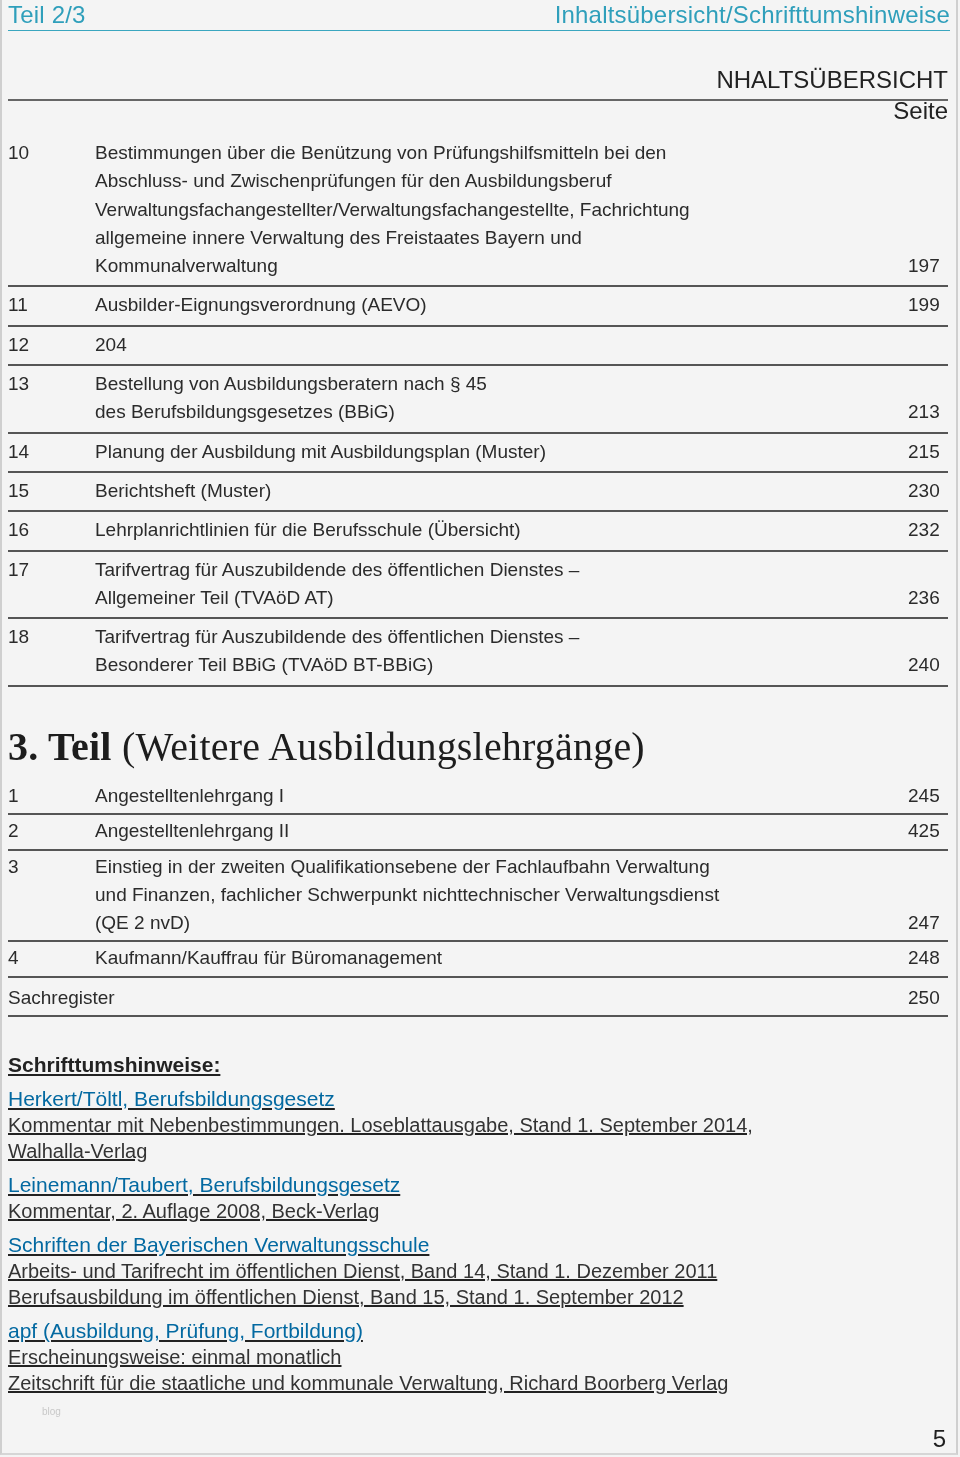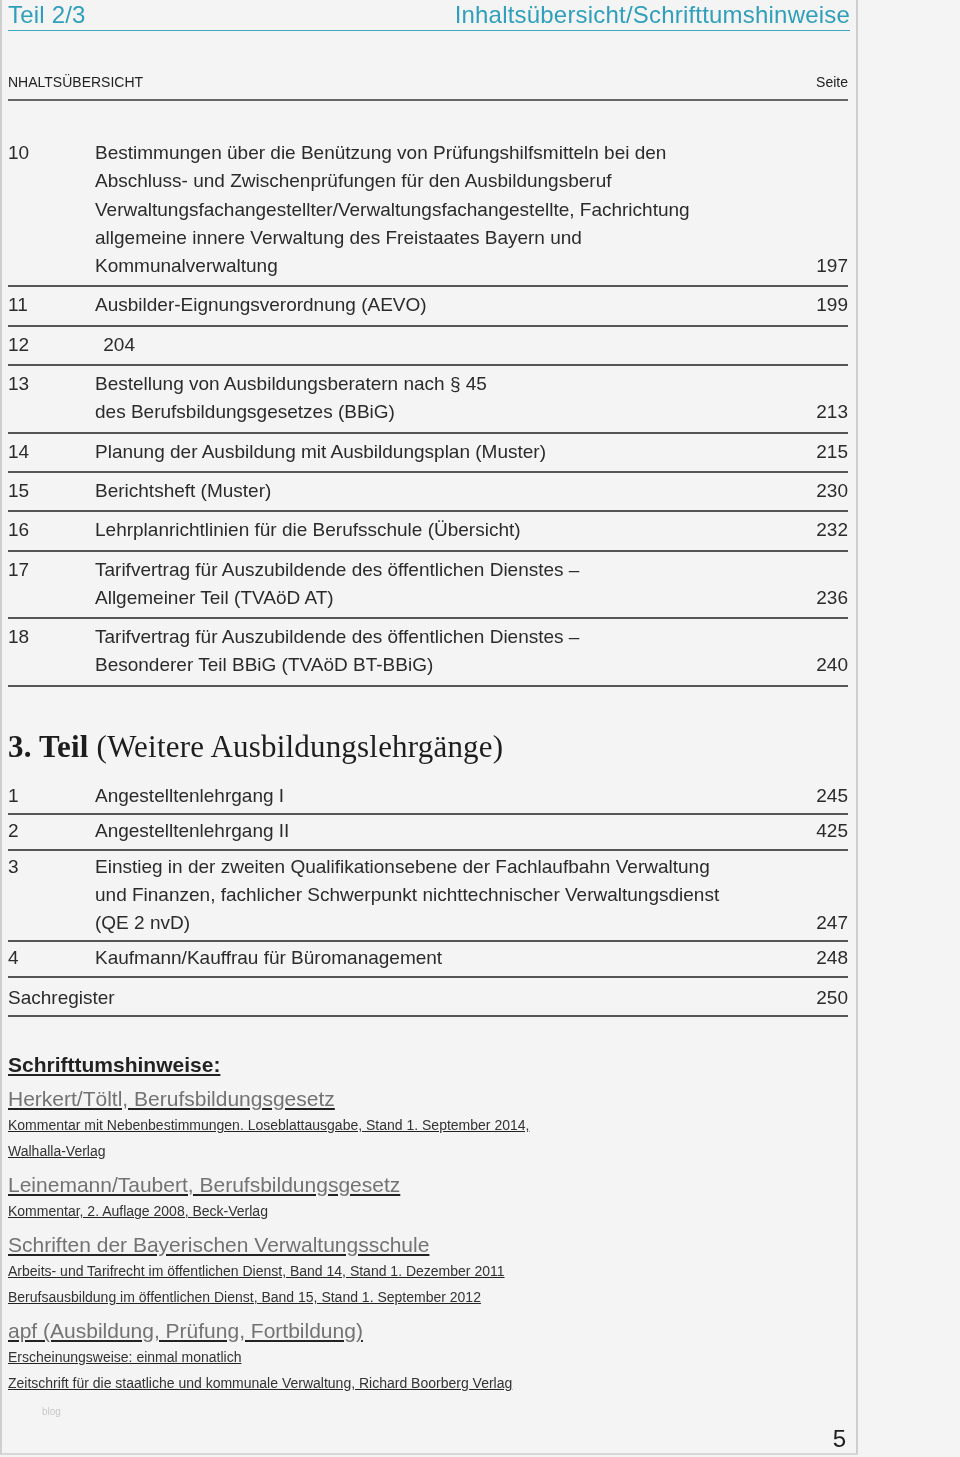--- a/index.html
+++ b/index.html
@@ -4,66 +4,66 @@
 <style>
   html, body { margin: 0; padding: 0; }
   body {
     width: 960px; height: 1457px; overflow: hidden;
     background: #f4f4f4;
     font-family: "Liberation Sans", "DejaVu Sans", sans-serif;
     color: #222;
     position: relative;
   }
   .page {
-    position: absolute; left: 0; top: 0; width: 858px; height: 1455px;
+    position: absolute; left: 0; top: 0; width: 958px; height: 1455px;
     border-left: 2px solid #cfcfcf; border-right: 2px solid #cfcfcf; border-bottom: 2px solid #d6d6d6;
     box-sizing: border-box;
   }
   .header {
     position: absolute; left: 6px; right: 6px; top: 0; height: 30px;
     border-bottom: 1.5px solid #3aa6bf;
     display: flex; justify-content: space-between; align-items: flex-end;
     color: #2f9fbb; font-size: 24px; line-height: 28px;
   }
   .header span { padding-bottom: 1px; letter-spacing: 0.2px; }
 
   .toc-head {
     position: absolute; left: 6px; right: 8px; top: 66px; height: 33px;
     border-bottom: 2px solid #666;
     display: flex; justify-content: space-between; align-items: flex-end;
-    font-size: 14px; line-height: 28px; color: #222;
+    font-size: 24px; line-height: 28px; color: #222; flex-direction: column;
   }
   .toc-head span { padding-bottom: 3px; }
 
   .toc { position: absolute; left: 6px; right: 8px; }
   .row {
     display: flex; align-items: flex-end;
     border-bottom: 2px solid #555;
     font-size: 19px; line-height: 28.3px; color: #2b2b2b;
     padding: 4px 0 5px 0;
     box-sizing: border-box;
   }
   .row .num { width: 87px; flex: 0 0 87px; align-self: flex-start; }
   .row .title { flex: 1 1 auto; white-space: pre-line; }
-  .row .page-no { flex: 0 0 auto; text-align: right; min-width: 40px; }
+  .row .page-no { flex: 0 0 auto; text-align: left; min-width: 40px; }
   .row.nonum .title { padding-left: 0; }
 
   .part-title {
     position: absolute; left: 6px; top: 722px;
     font-family: "Liberation Serif", "DejaVu Serif", serif;
-    font-size: 31px; line-height: 50px; color: #1d1d1d;
+    font-size: 40px; line-height: 50px; color: #1d1d1d;
     letter-spacing: 0.2px;
   }
   .part-title b { font-weight: bold; }
 
   .lit { position: absolute; left: 6px; top: 1050px; right: 8px; color: #222; text-decoration: underline; }
   .lit-heading { font-weight: bold; font-size: 21px; line-height: 30px; margin-bottom: 6px; }
   .lit-entry { margin-bottom: 8px; }
-  .lit-entry .t { font-size: 21px; line-height: 26px; color: #737373; }
-  .lit-entry .d { font-size: 14px; line-height: 26px; color: #333; }
+  .lit-entry .t { font-size: 21px; line-height: 26px; color: #0369a1; }
+  .lit-entry .d { font-size: 20px; line-height: 26px; color: #333; }
 
   .watermark {
     position: absolute; left: 40px; top: 1406px;
     font-size: 10px; color: #c8c8c8;
   }
   .page-number {
     position: absolute; right: 10px; top: 1425px;
     font-size: 24px; line-height: 28px; color: #1e1e1e;
   }
 </style>

